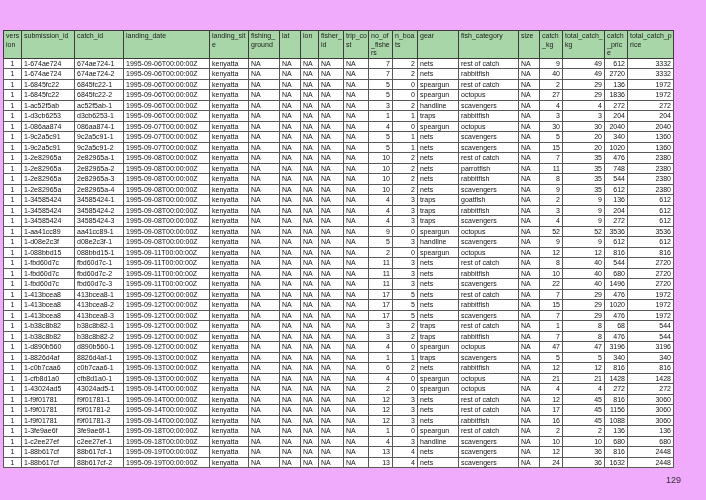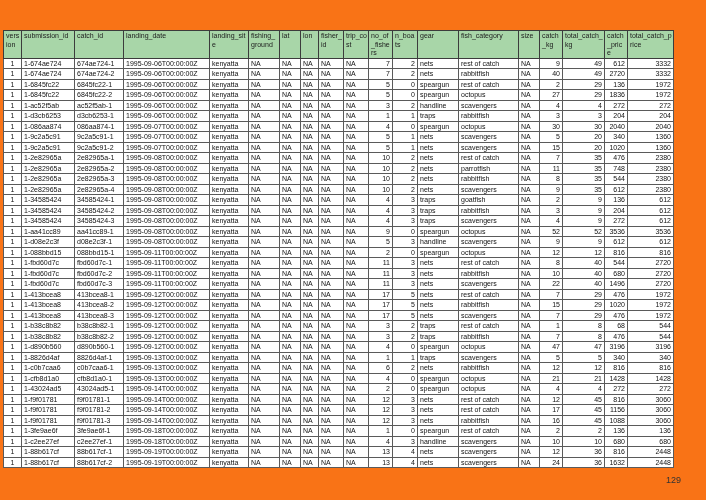--- a/index.html
+++ b/index.html
@@ -5,21 +5,21 @@
   html, body {
     margin: 0; padding: 0;
     width: 706px; height: 500px;
     background: #ffffff;
     overflow: hidden;
     font-family: "Liberation Sans", sans-serif;
   }
   .page {
     position: relative;
     width: 706px; height: 500px;
-    background: #f97316;
+    background: #f0abfc;
   }
   table.data-table {
     position: absolute;
     left: 3px; top: 30px;
     width: 670px;
     border-collapse: collapse;
     table-layout: fixed;
   }
   th {
     background: var(--header-bg, #a8d6a8);

